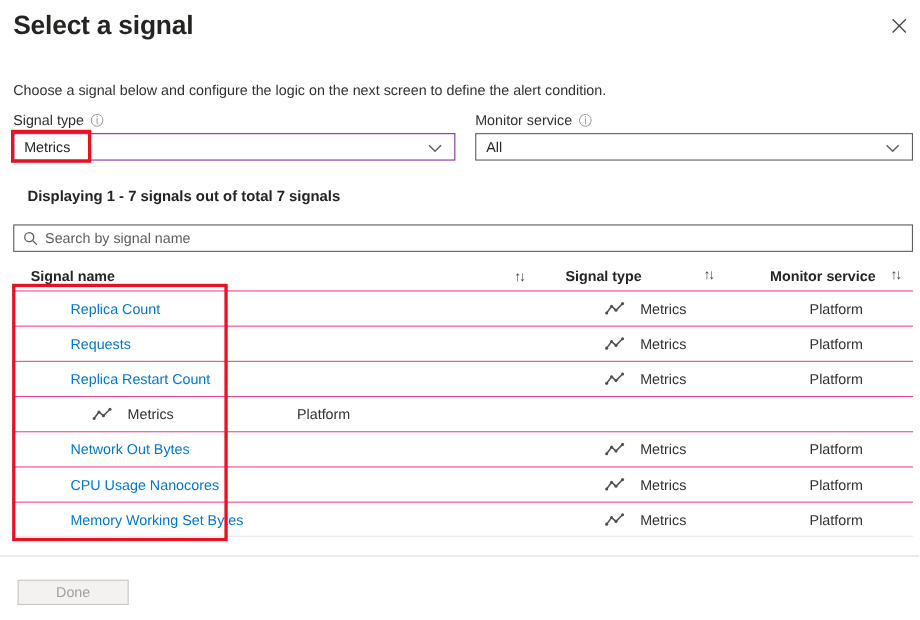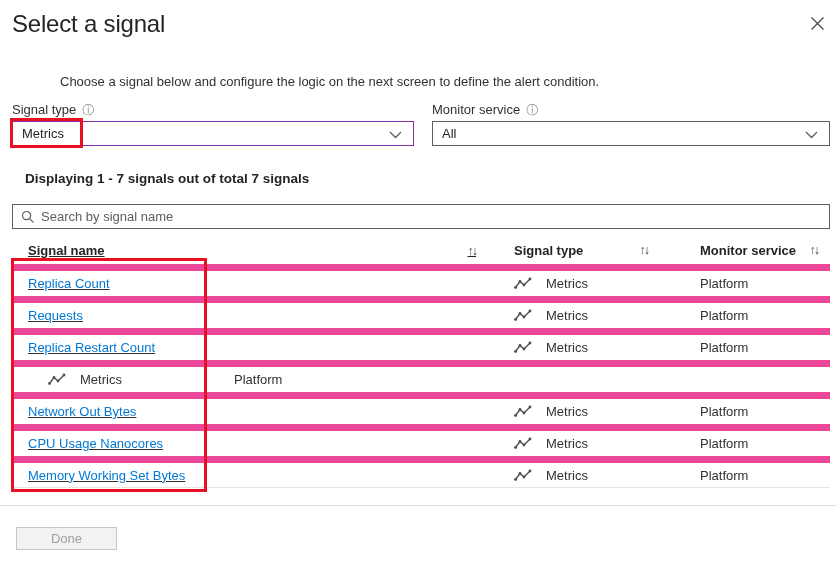--- a/index.html
+++ b/index.html
@@ -1,45 +1,45 @@
 <!DOCTYPE html>
 <html style="--accent-purple: #8a2da5; --highlight-red: #e81123; --link-blue: #0078d4;"><head>
 <meta charset="utf-8">
 <style>
   * { margin: 0; padding: 0; box-sizing: border-box; }
   html, body { width: 836px; height: 564px; background: #ffffff;
     font-family: "Liberation Sans", "DejaVu Sans", sans-serif; color: #323130; }
   .page { position: relative; width: 836px; height: 564px; overflow: hidden; background: #fff; }
 
-  .title { position: absolute; left: 12px; top: 10px; font-size: 24px; font-weight: 400; color: #252423; letter-spacing: -0.2px; }
+  .title { position: absolute; left: 12px; top: 10px; font-size: 24px; font-weight: 700; color: #252423; letter-spacing: -0.2px; }
   .close-btn { position: absolute; left: 804px; top: 10px; width: 26px; height: 26px; display: flex; align-items: center; justify-content: center; cursor: pointer; background: transparent; border: none; }
 
-  .description { position: absolute; left: 12px; top: 74px; font-size: 13px; color: #323130; margin-left: 48px; }
+  .description { position: absolute; left: 12px; top: 74px; font-size: 13px; color: #323130; }
 
   .field-label { position: absolute; top: 102px; font-size: 13px; color: #323130; display: flex; align-items: center; gap: 6px; }
   .label-signal-type { left: 12px; }
   .label-monitor-service { left: 432px; }
   .info-icon { font-size: 12px; color: #8a8886; font-style: normal; line-height: 1; }
 
   .dropdown { position: absolute; top: 121px; height: 25px; background: #fff; display: flex; align-items: center; font-size: 13px; color: #252423; padding-left: 9px; cursor: pointer; }
   .dd-signal-type { left: 12px; width: 402px; border: 1.5px solid var(--accent-purple, #8a2da5); }
   .dd-monitor-service { left: 432px; width: 398px; border: 1px solid #605e5c; }
   .dd-chevron { position: absolute; right: 11px; top: 9px; }
 
   .summary { position: absolute; left: 12px; top: 171px; font-size: 13.5px; font-weight: 700; color: #252423; margin-left: 13px; }
 
   .search-box { position: absolute; left: 12px; top: 204px; width: 818px; height: 25px; border: 1px solid #605e5c; background: #fff; display: flex; align-items: center; padding: 0 8px; gap: 6px; }
   .search-box input { border: none; outline: none; flex: 1; font-size: 13px; font-family: inherit; color: #701a75; background: transparent; }
   .search-box input::placeholder { color: #605e5c; opacity: 1; }
 
   .table { position: absolute; left: 12px; top: 236px; width: 818px; }
   .t-head { display: flex; align-items: center; height: 28px; font-size: 13px; font-weight: 700; color: #252423; }
-  .t-row { display: flex; align-items: center; height: 32px; border-top: 7px solid #ec4899; font-size: 13px; }
+  .t-row { display: flex; align-items: center; height: 32px; border-top: 1px solid #ec4899; font-size: 13px; padding-left: 36px; }
   .t-row:last-child { border-bottom: 1px solid #e8e6e4; }
-  .col1 { flex: 0 0 466px; display: flex; align-items: flex-end; justify-content: space-between; padding-left: 16px; text-decoration: underline; }
+  .col1 { flex: 0 0 466px; display: flex; align-items: flex-end; justify-content: space-between; padding-left: 16px; }
   .col2 { flex: 0 0 136px; margin-left: 36px; display: flex; align-items: center; justify-content: space-between; }
   .col3 { flex: 0 0 120px; margin-left: 50px; display: flex; align-items: center; justify-content: space-between; }
   .sort-glyph { font-size: 12.5px; color: #484644; letter-spacing: -2px; cursor: pointer; padding-right: 2px; }
   .signal-link { color: var(--link-blue, #0078d4); cursor: pointer; text-decoration: none; }
   .row-type { display: flex; align-items: center; }
   .row-type .metric-icon { margin-right: 14px; display: inline-flex; }
   .cell-text { color: #323130; }
 
   .highlight-box { position: absolute; border: 3px solid var(--highlight-red, #e81123); pointer-events: none; }
   .hl-signal-type { left: 10px; top: 118px; width: 73px; height: 30px; }

